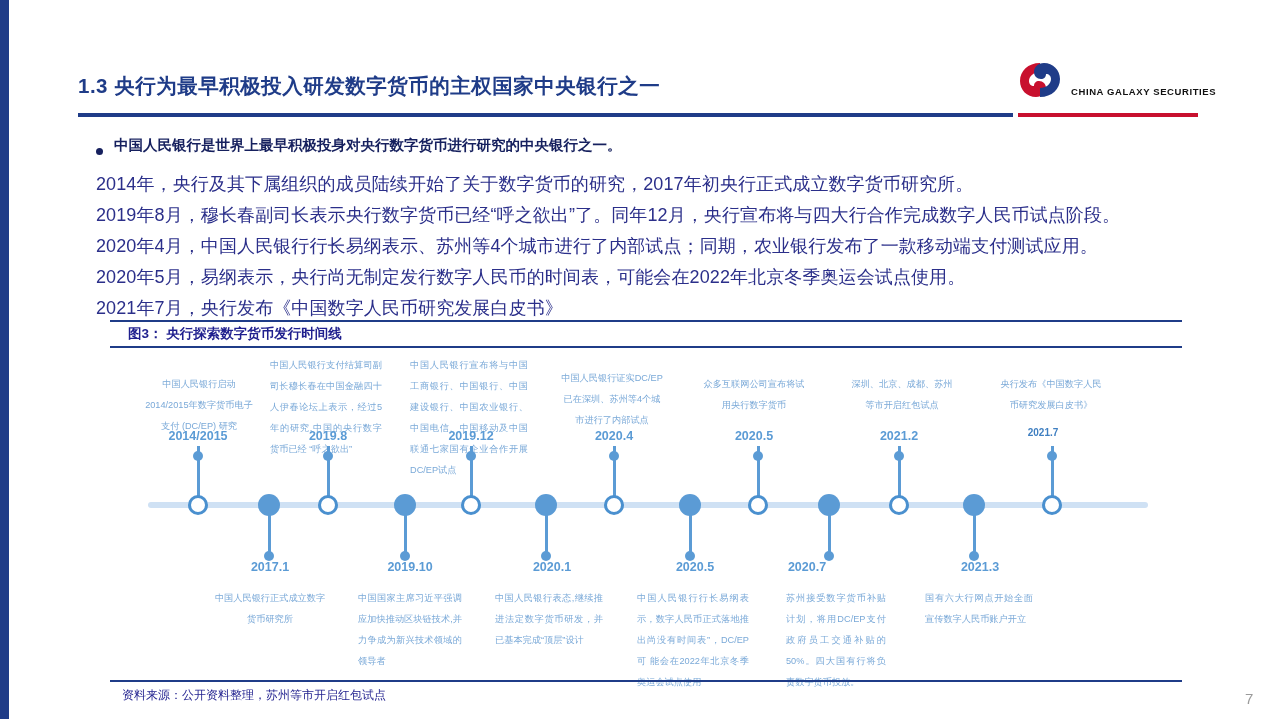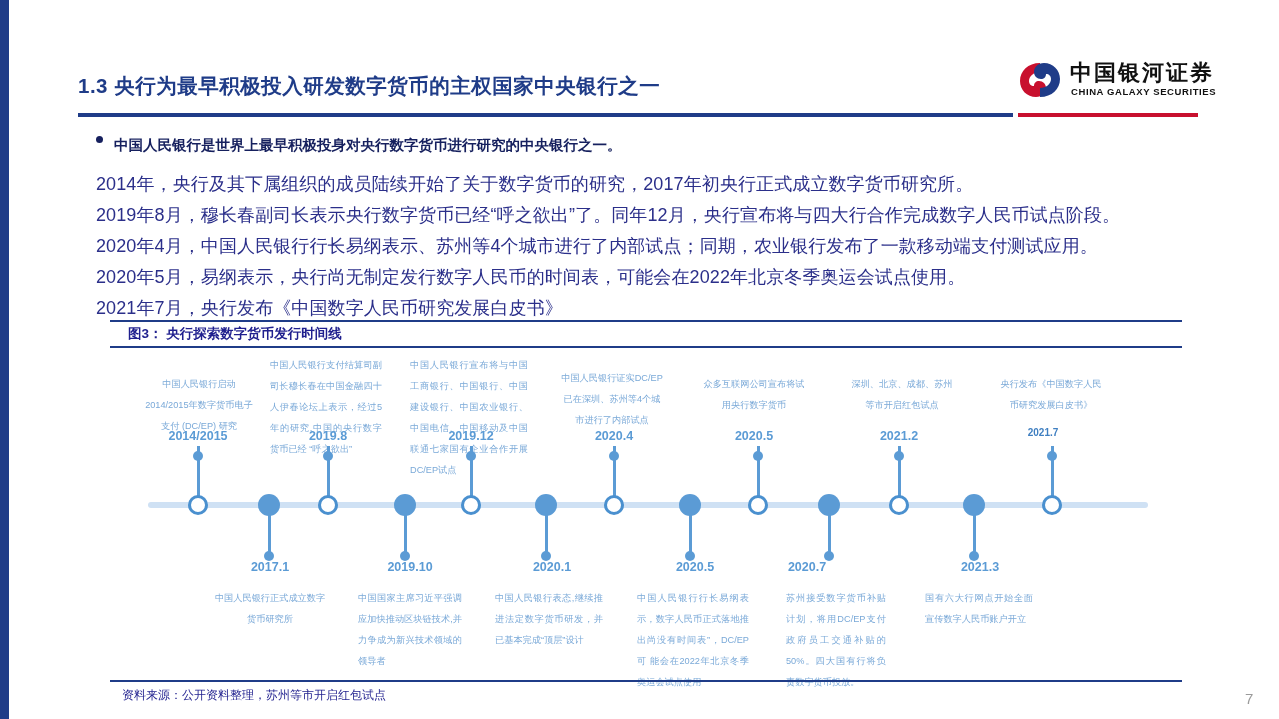--- a/index.html
+++ b/index.html
@@ -75,21 +75,21 @@
     letter-spacing: .6px;
     color: #111111;
     white-space: nowrap;
   }
 
   
   .bullet-row {
     position: absolute;
     left: 96px; top: 136px;
     display: flex;
-    align-items: flex-start;
+    align-items: flex-end;
     gap: 11px;
   }
   .bullet-dot {
     width: 7px; height: 7px;
     border-radius: 50%;
     background: #16205e;
     flex: 0 0 auto;
   }
   .bullet-text {
     font-size: 14.5px;
@@ -232,21 +232,20 @@
 <div class="title-rule"></div>
 <div class="logo-rule"></div>
 
 <div class="logo">
   <span class="logo-mark">
     <svg width="44" height="40" viewBox="0 0 44 40">
       <path d="M22 3 C10 3 2 11 2 21 C2 30 9 37 18 37 C24 37 28 33 28 28 C28 24 25 21 21 21 C18 21 16 23 16 26 C13 26 11 24 11 21 C11 16 16 12 22 12 Z" fill="#c8102e"></path>
       <path d="M22 37 C34 37 42 29 42 19 C42 10 35 3 26 3 C20 3 16 7 16 12 C16 16 19 19 23 19 C26 19 28 17 28 14 C31 14 33 16 33 19 C33 24 28 28 22 28 Z" fill="#1f3c88"></path>
     </svg>
   </span>
-  <span class="logo-cn">中国银河证券</span>
   <span class="logo-en">CHINA GALAXY SECURITIES</span>
 </div>
 
 <div class="bullet-row">
   <span class="bullet-dot"></span>
   <span class="bullet-text">中国人民银行是世界上最早积极投身对央行数字货币进行研究的中央银行之一。</span>
 </div>
 
 <div class="para" style="top:172px">2014年，央行及其下属组织的成员陆续开始了关于数字货币的研究，2017年初央行正式成立数字货币研究所。</div>
 <div class="para" style="top:203px">2019年8月，穆长春副司长表示央行数字货币已经“呼之欲出”了。同年12月，央行宣布将与四大行合作完成数字人民币试点阶段。</div>

